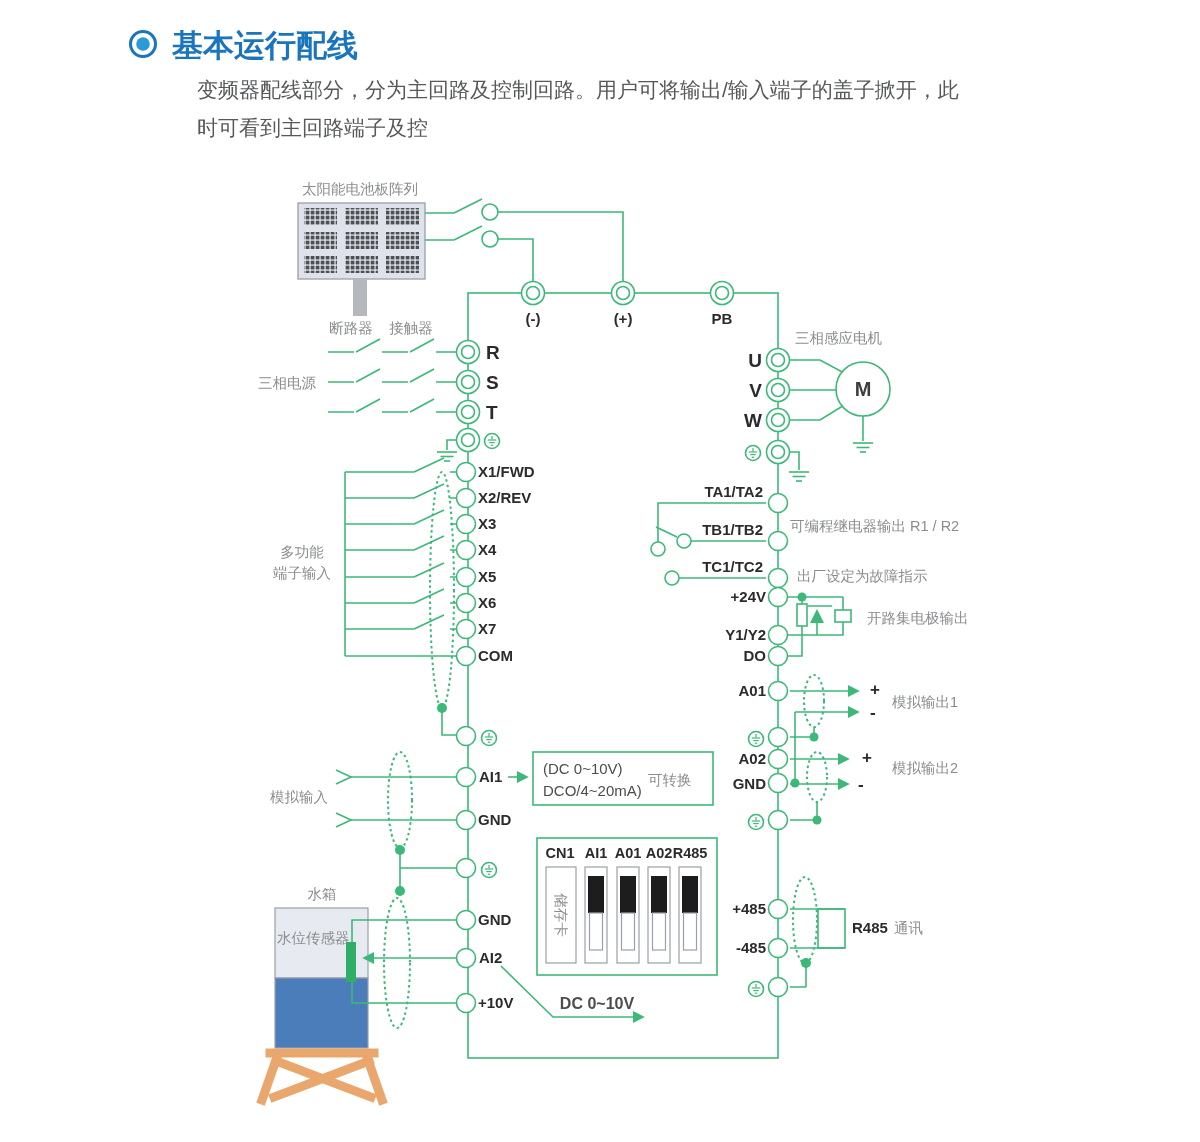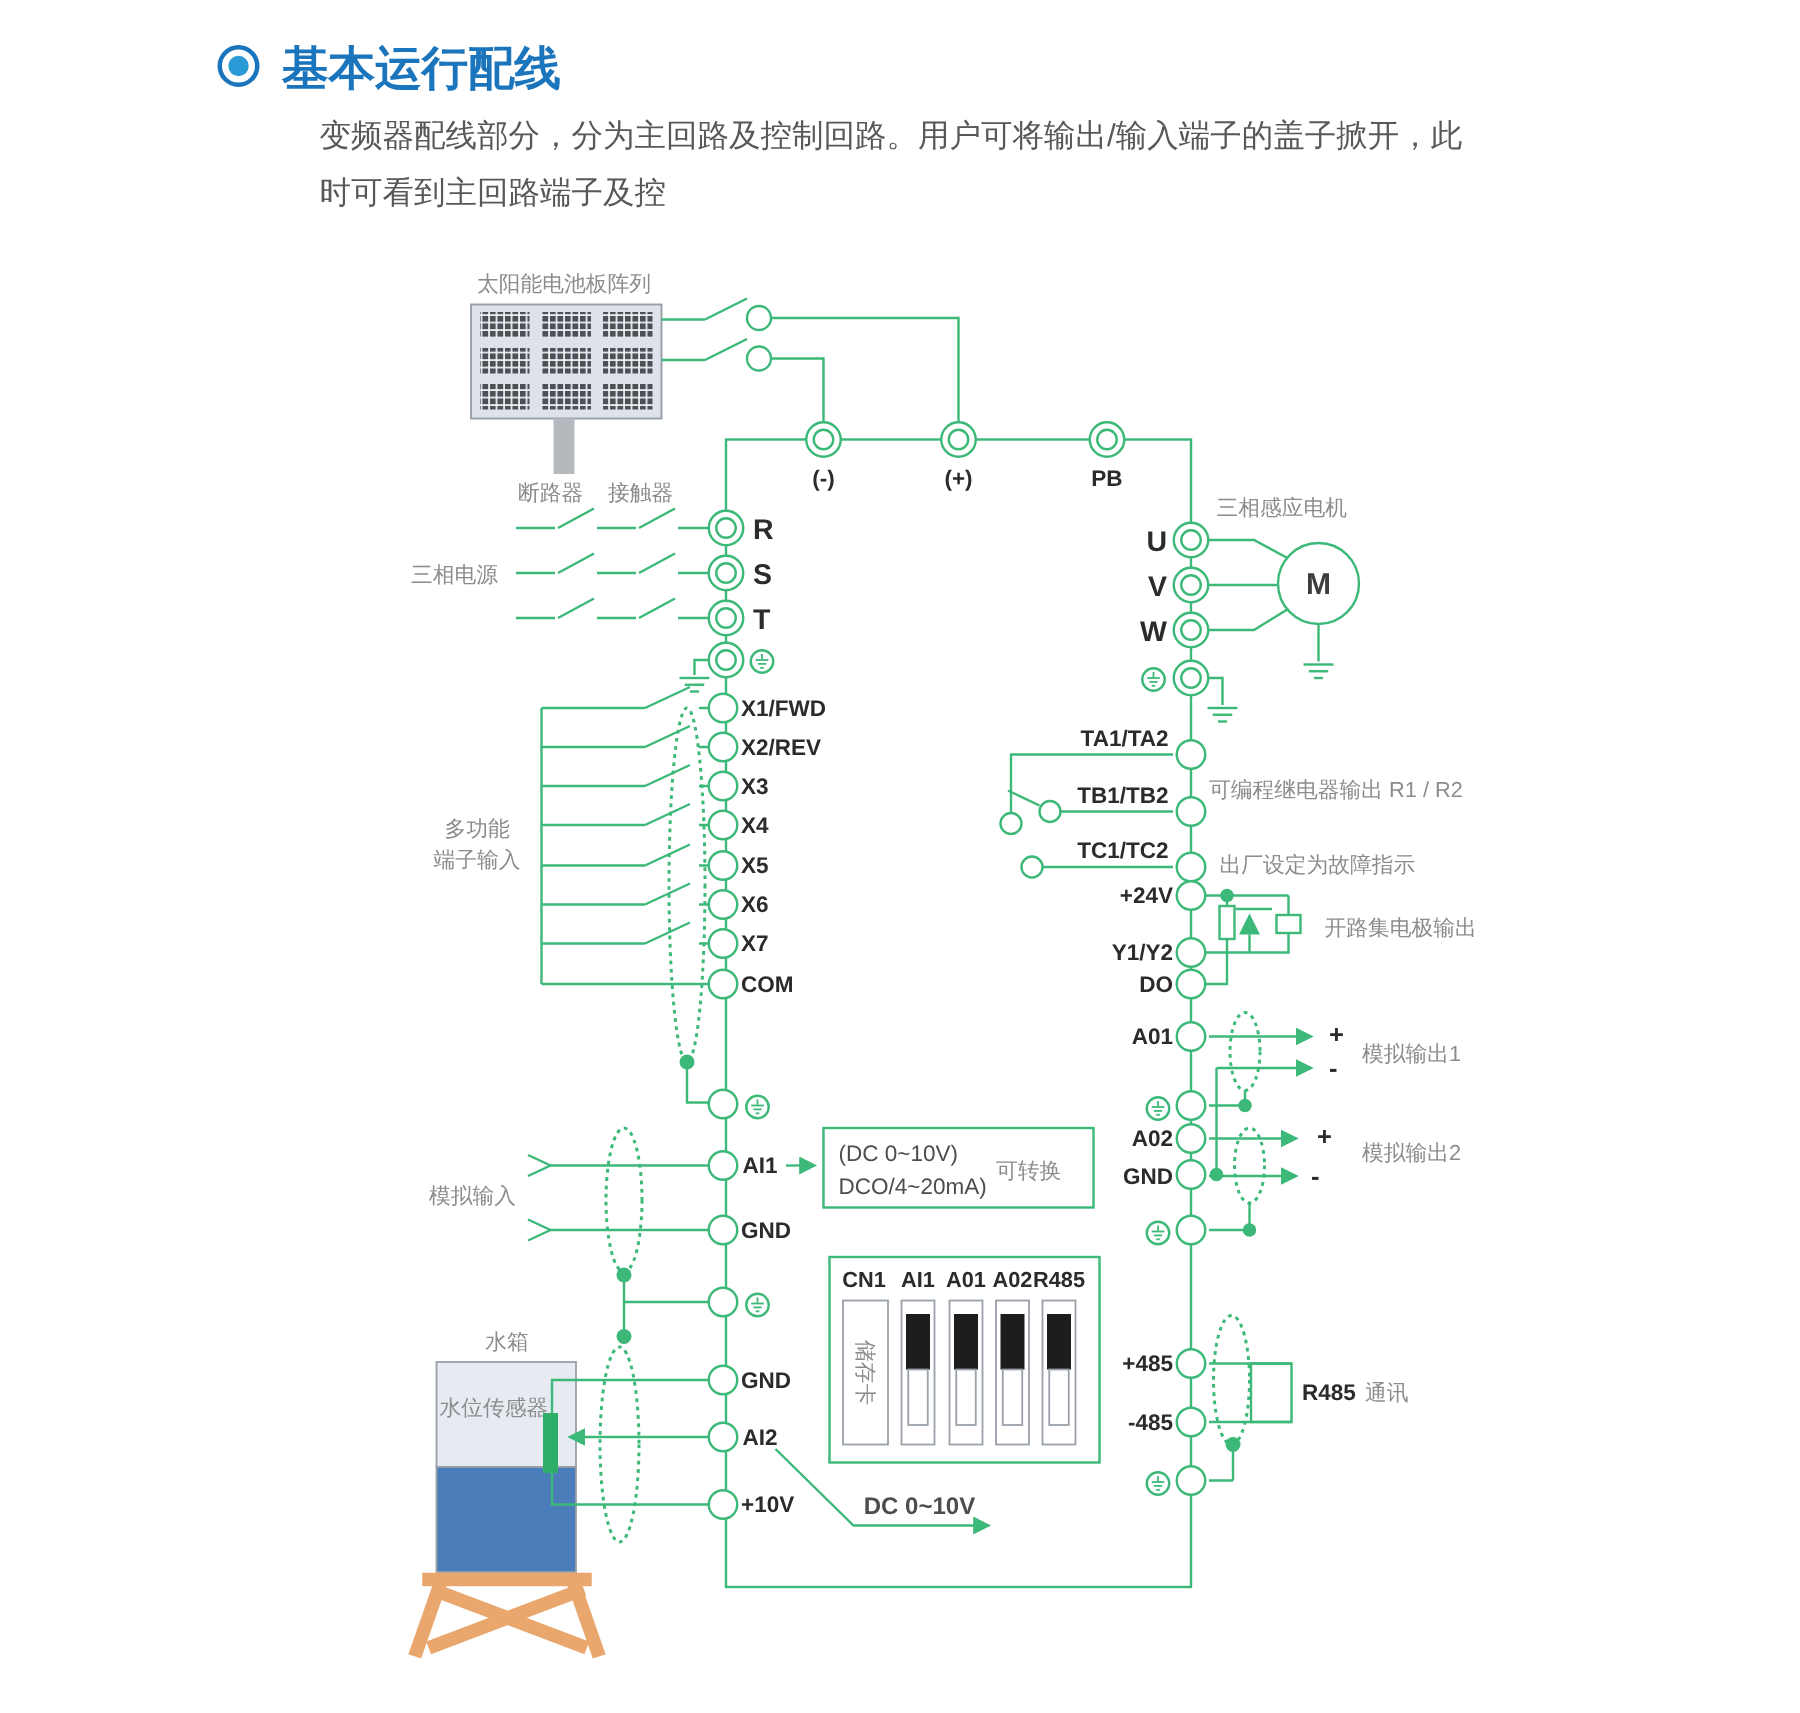--- a/index.html
+++ b/index.html
@@ -1,17 +1,17 @@
 <!DOCTYPE html>
 <html><head>
 <meta charset="utf-8">
 <style>
   html,body{margin:0;padding:0;background:#fff;}
   .page{position:relative;width:1012px;height:1142px;background:#ffffff;overflow:hidden;
-        font-family:"Liberation Sans","DejaVu Sans",sans-serif;margin-left:16px;}
+        font-family:"Liberation Sans","DejaVu Sans",sans-serif;}
   svg{position:absolute;left:0;top:0;}
   .wire{stroke:#3cb878;stroke-width:1.6;fill:none;}
   .dash{stroke:#3cb878;stroke-width:2;fill:none;stroke-dasharray:2.5 3;}
   .term{fill:#ffffff;stroke:#3cb878;stroke-width:1.6;}
   .dot{fill:#3cb878;stroke:none;}
   .pe{stroke:#3cb878;stroke-width:1.2;fill:none;}
   .grayrect{stroke:#9aa0a8;stroke-width:1.2;}
   text{font-family:"Liberation Sans","DejaVu Sans",sans-serif;}
   .title{font-size:31px;font-weight:bold;fill:#1b75bc;}
   .para{font-size:21px;fill:#56585a;}

